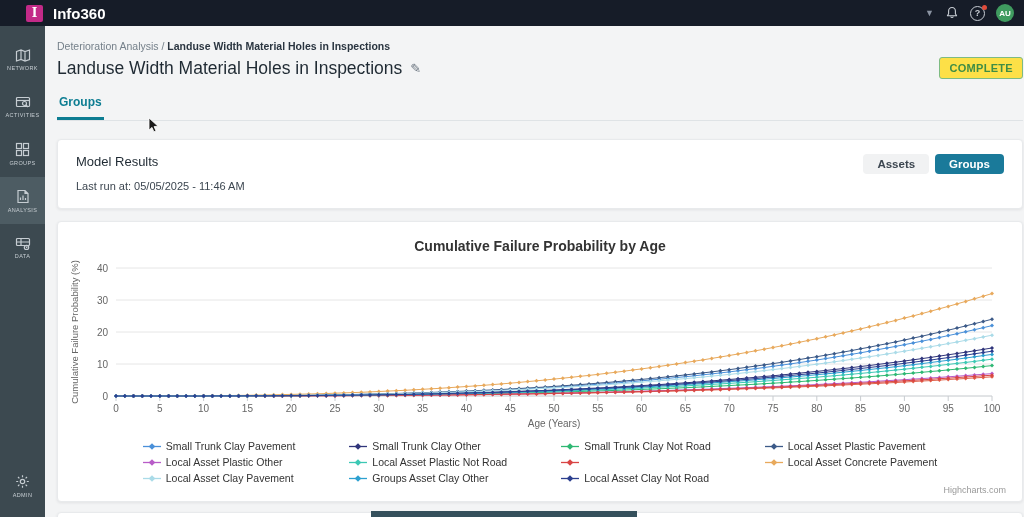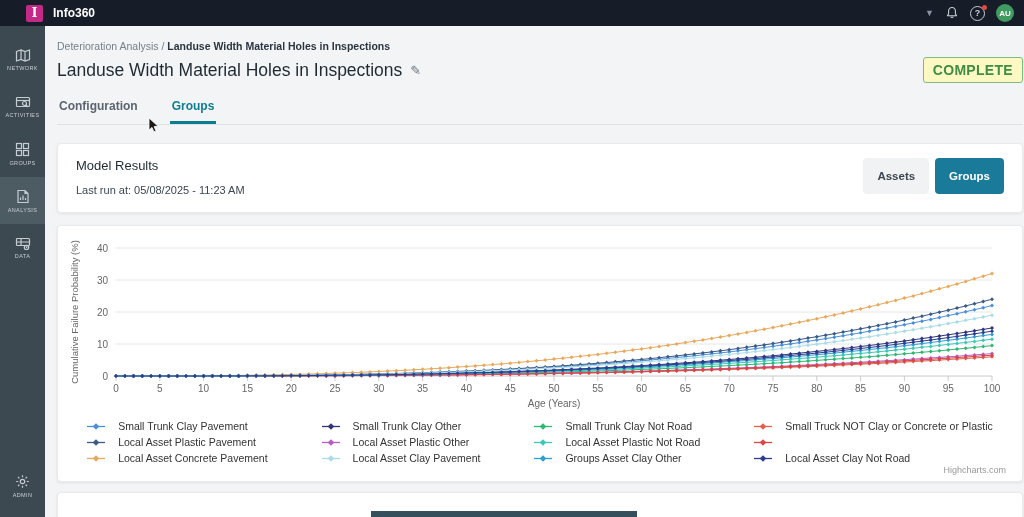--- a/index.html
+++ b/index.html
@@ -1,21 +1,21 @@
 <!DOCTYPE html>
 <html style="--accent: #0d7d92; --accent-btn: #1a7a9a; --brand: #c32a88; --topbar: #161c28; --sidebar: #3c4950; --avatar: #3f9b5f; --status-complete: #3f8d45;"><head>
 <meta charset="utf-8">
 <style>
   * { margin:0; padding:0; box-sizing:border-box; }
   html,body { width:1024px; height:517px; overflow:hidden; font-family:"Liberation Sans", sans-serif; background:#f3f4f5; }
 
   
   .topbar { height:26px; background:var(--topbar); display:flex; align-items:center; padding:0 10px 0 26px; gap:10px; }
   .logo { width:17px; height:17px; background:var(--brand); border-radius:2px; color:#fff; display:flex; align-items:center; justify-content:center; font-family:"DejaVu Serif", serif; font-weight:bold; font-size:12px; }
-  .app-title { color:#fff; font-size:12px; font-weight:bold; }
+  .app-title { color:#fff; font-size:15px; font-weight:bold; }
   .topbar-right { margin-left:auto; display:flex; align-items:center; gap:11px; }
   .account { color:#8a93a1; font-size:11px; }
   .chev { color:#8a93a1; font-size:9px; }
   .icon-btn { display:flex; align-items:center; justify-content:center; position:relative; }
   .help-circle { width:15px; height:15px; border:1.5px solid #c8cdd4; border-radius:50%; color:#c8cdd4; font-size:9px; font-weight:bold; display:flex; align-items:center; justify-content:center; }
   .red-dot { position:absolute; top:-1px; right:-2px; width:5px; height:5px; background:#e04b3a; border-radius:50%; }
   .avatar { width:18px; height:18px; border-radius:50%; background:var(--avatar); color:#fff; font-size:8px; font-weight:bold; display:flex; align-items:center; justify-content:center; }
 
   
   .shell { display:flex; height:491px; }
@@ -27,39 +27,39 @@
   .nav-item.admin { margin-top:auto; margin-bottom:8px; }
 
   .main { flex:1; padding:0 12px; position:relative; }
 
   
   .breadcrumb { margin-top:14px; font-size:10.5px; color:#75808a; }
   .breadcrumb b { color:#2a3540; font-weight:700; }
   .title-row { margin-top:5px; display:flex; align-items:center; }
   .page-title { font-size:17.5px; font-weight:500; color:#1f2a33; }
   .pencil { margin-left:8px; color:#6b7580; font-size:13px; }
-  .badge { margin-left:auto; font-size:14px; font-weight:bold; letter-spacing:.3px; color:var(--status-complete); border:1px solid #7dbb83; background:#fef9c3; padding:4px 9px; border-radius:3px; }
+  .badge { margin-left:auto; font-size:11px; font-weight:bold; letter-spacing:.3px; color:var(--status-complete); border:1px solid #7dbb83; background:#fde047; padding:4px 9px; border-radius:3px; }
 
   .tabs { margin-top:12px; display:flex; gap:30px; border-bottom:1px solid #dfe3e6; }
   .tab { font-size:12px; font-weight:600; color:#5a6570; padding:4px 2px 8px; cursor:pointer; border-bottom:3px solid transparent; }
   .tab.active { color:var(--accent); border-bottom-color:var(--accent); }
 
   
   .card { background:#fff; border:1px solid #e8eaec; border-radius:4px; box-shadow:0 1px 3px rgba(20,30,40,.08); }
   .results-card { margin-top:18px; padding:14px 18px 16px; display:flex; justify-content:space-between; }
   .results-title { font-size:13px; font-weight:normal; color:#1f2a33; }
   .last-run { font-size:11px; color:#3c4650; margin-top:11px; }
   .toggle { display:flex; gap:6px; align-items:flex-start; }
-  .toggle-btn { font-size:11.5px; font-weight:600; padding:12px 14px; border-radius:4px; background:#f1f2f3; color:#3c4650; border:none; cursor:pointer; }
+  .toggle-btn { font-size:11.5px; font-weight:600; padding:4px 14px; border-radius:4px; background:#f1f2f3; color:#3c4650; border:none; cursor:pointer; }
   .toggle-btn.active { background:var(--accent-btn); color:#fff; }
 
   .chart-card { margin-top:12px; padding:10px 8px 6px; }
   .chart-title { text-align:center; font-size:14px; font-weight:bold; color:#333; margin:6px 0 2px; }
   .legend { margin-top:2px; display:grid; grid-template-columns:repeat(4, max-content); column-gap:54px; row-gap:4px; justify-content:center; }
-  .legend-item { display:flex; align-items:center; gap:13px; font-size:10.5px; color:#333; cursor:pointer; }
+  .legend-item { display:flex; align-items:center; gap:5px; font-size:10.5px; color:#333; cursor:pointer; }
   .watermark { text-align:right; font-size:9px; color:#999; padding-right:8px; margin-top:1px; }
 
   
   .footer-card { margin-top:10px; padding:10px 16px; height:60px; display:flex; align-items:flex-start; }
 
   .bottom-thumb { position:absolute; left:371px; bottom:0; width:266px; height:6px; background:#35505c; }
   .mouse-cursor { position:absolute; left:103px; top:92px; z-index:50; }
 </style>
 </head>
 <body>
@@ -148,36 +148,36 @@
       <b>Landuse Width Material Holes in Inspections</b>
     </div>
 
     <div class="title-row">
       <div class="page-title">Landuse Width Material Holes in Inspections</div>
       <span class="pencil">✎</span>
       <span class="badge">COMPLETE</span>
     </div>
 
     <div class="tabs">
-      <div class="tab">Configuration</div>
       <div class="tab active">Groups</div>
     </div>
 
     <div class="card results-card">
       <div>
         <div class="results-title">Model Results</div>
-        <div class="last-run">Last run at: 05/08/2025 - 11:23 AM</div>
+        <div class="last-run">Last run at: 05/05/2025 - 11:46 AM</div>
       </div>
       <div class="toggle">
         <button class="toggle-btn">Assets</button>
         <button class="toggle-btn active">Groups</button>
       </div>
     </div>
 
     <div class="card chart-card">
+      <div class="chart-title">Cumulative Failure Probability by Age</div>
       <div id="chart-host"><svg width="948" height="178" viewBox="0 0 948 178">
             <line x1="50" x2="926" y1="140" y2="140" stroke="#e6e6e6" stroke-width="1"></line>
             <text x="42" y="143.5" text-anchor="end" fill="#666" font-size="10">0</text>
             <line x1="50" x2="926" y1="108" y2="108" stroke="#e6e6e6" stroke-width="1"></line>
             <text x="42" y="111.5" text-anchor="end" fill="#666" font-size="10">10</text>
             <line x1="50" x2="926" y1="76" y2="76" stroke="#e6e6e6" stroke-width="1"></line>
             <text x="42" y="79.5" text-anchor="end" fill="#666" font-size="10">20</text>
             <line x1="50" x2="926" y1="44" y2="44" stroke="#e6e6e6" stroke-width="1"></line>
             <text x="42" y="47.5" text-anchor="end" fill="#666" font-size="10">30</text>
             <line x1="50" x2="926" y1="12" y2="12" stroke="#e6e6e6" stroke-width="1"></line>
@@ -269,27 +269,20 @@
           </div>
           <div class="legend-item">
             <svg width="18" height="9" viewBox="0 0 18 9">
               <line x1="0" x2="18" y1="4.5" y2="4.5" stroke="#2eb873" stroke-width="1.3"></line>
               <path d="M9 1.2 L12.3 4.5 L9 7.8 L5.7 4.5 Z" fill="#2eb873"></path>
             </svg>
             <span>Small Trunk Clay Not Road</span>
           </div>
           <div class="legend-item">
             <svg width="18" height="9" viewBox="0 0 18 9">
-              <line x1="0" x2="18" y1="4.5" y2="4.5" stroke="#e0614a" stroke-width="1.3"></line>
-              <path d="M9 1.2 L12.3 4.5 L9 7.8 L5.7 4.5 Z" fill="#e0614a"></path>
-            </svg>
-            <span>Small Truck NOT Clay or Concrete or Plastic</span>
-          </div>
-          <div class="legend-item">
-            <svg width="18" height="9" viewBox="0 0 18 9">
               <line x1="0" x2="18" y1="4.5" y2="4.5" stroke="#3c5a88" stroke-width="1.3"></line>
               <path d="M9 1.2 L12.3 4.5 L9 7.8 L5.7 4.5 Z" fill="#3c5a88"></path>
             </svg>
             <span>Local Asset Plastic Pavement</span>
           </div>
           <div class="legend-item">
             <svg width="18" height="9" viewBox="0 0 18 9">
               <line x1="0" x2="18" y1="4.5" y2="4.5" stroke="#b85cc8" stroke-width="1.3"></line>
               <path d="M9 1.2 L12.3 4.5 L9 7.8 L5.7 4.5 Z" fill="#b85cc8"></path>
             </svg>

